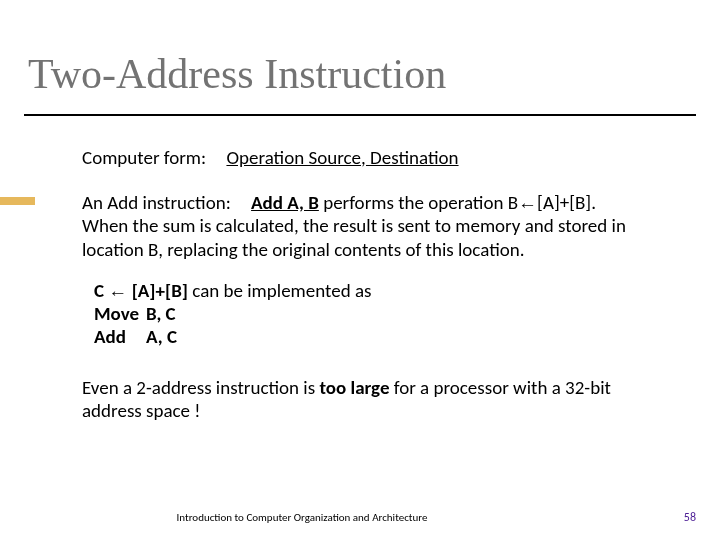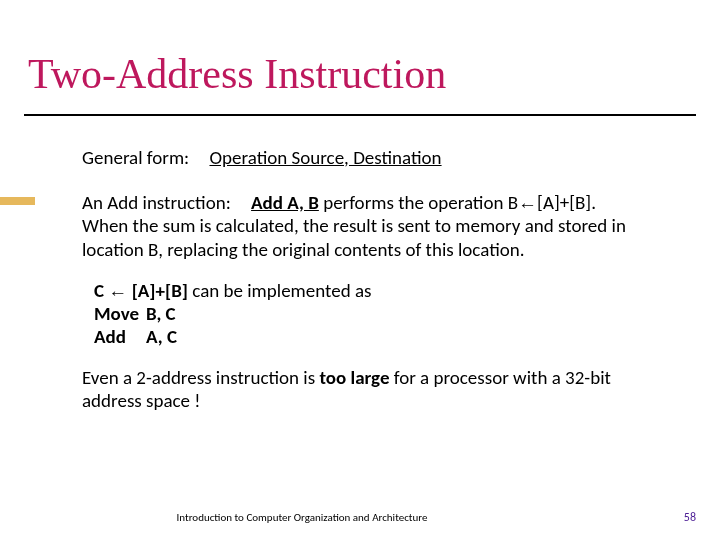--- a/index.html
+++ b/index.html
@@ -18,21 +18,21 @@
     height: 540px;
     box-sizing: border-box;
   }
   .title {
     position: absolute;
     top: 50px;
     left: 28px;
     font-family: "Times New Roman", Georgia, serif;
     font-size: 42px;
     font-weight: 400;
-    color: #be185d;
+    color: #737373;
   }
   .title-rule {
     position: absolute;
     top: 114px;
     left: 24px;
     width: 672px;
     height: 2px;
     background: #000;
   }
   .accent-left {
@@ -52,21 +52,21 @@
     line-height: 1.22;
   }
   .general {
     margin-bottom: 22px;
   }
   .general .form-text { text-decoration: underline; }
   .para {
     margin-bottom: 18px;
   }
   .impl {
-    margin: 0 0 18px 12px;
+    margin: 0 0 28px 12px;
   }
   .impl .bold { font-weight: 700; }
   .note { }
   .bold { font-weight: 700; }
   .u { text-decoration: underline; margin-left: 16px; }
   .footer-center {
     position: absolute;
     bottom: 16px;
     left: 0;
     width: 604px;
@@ -93,21 +93,21 @@
 <body>
 
 <div class="slide">
   <div class="title">Two-Address Instruction</div>
   <div class="title-rule"></div>
   <div class="accent-left"></div>
 
   <div class="body">
 
     <div class="general">
-      <span>General form:  </span><span class="form-text u">Operation  Source, Destination</span>
+      <span>Computer form:  </span><span class="form-text u">Operation  Source, Destination</span>
     </div>
 
     <div class="para">
       <span>An Add instruction: </span><span class="bold u">Add A, B</span><span> performs the operation B</span><span class="arrow">←</span><span>[A]+[B]. When the sum is calculated, the result is sent to memory and stored in location B, replacing the original contents of this location.</span>
     </div>
 
     <div class="impl">
       <div>
         <span class="bold">C </span><span class="bold arrow">←</span><span class="bold"> [A]+[B]</span><span>  can be implemented as</span>
       </div>

